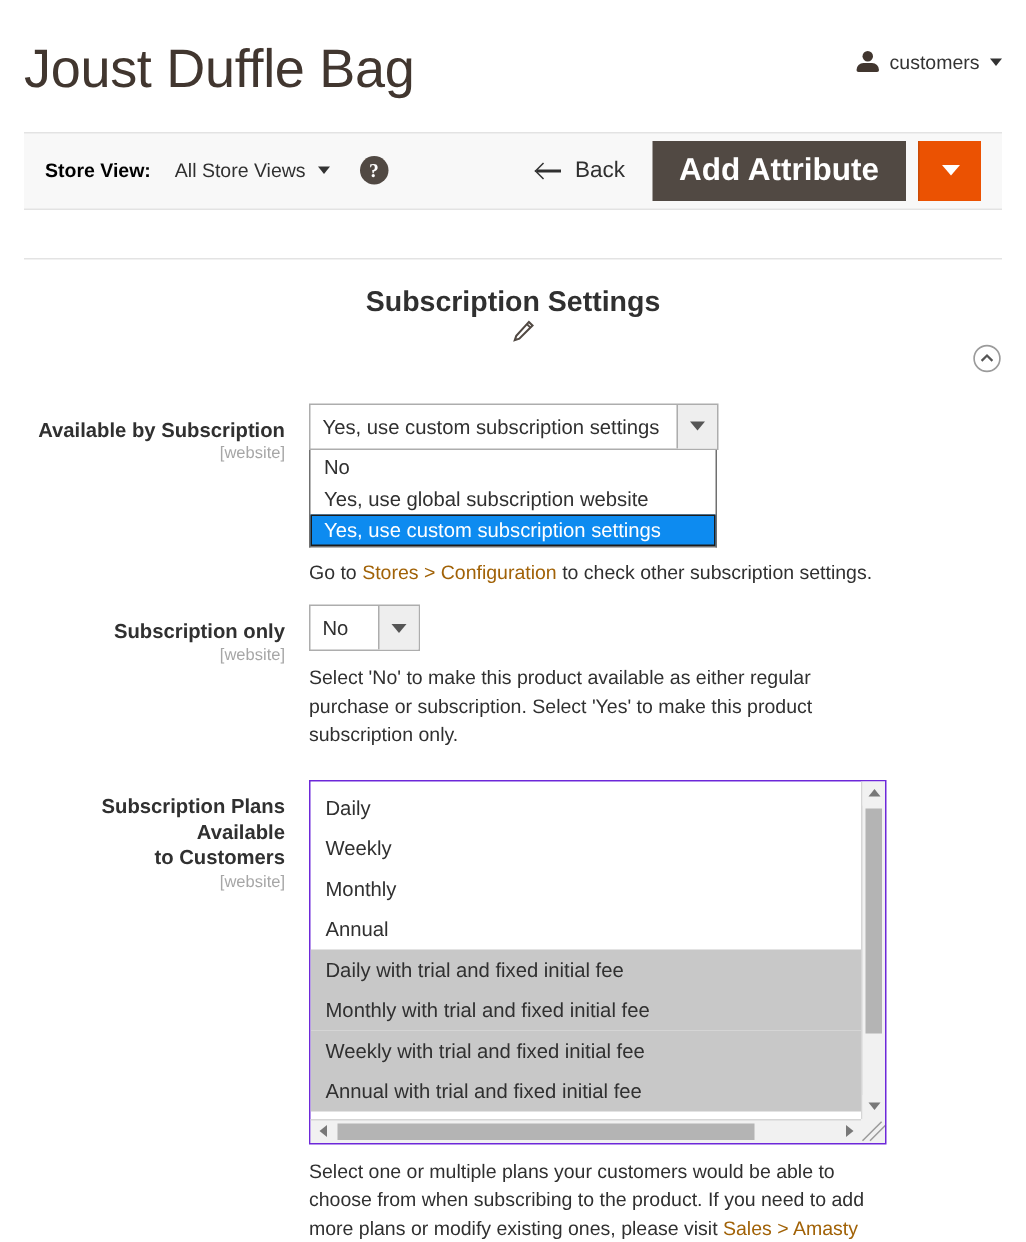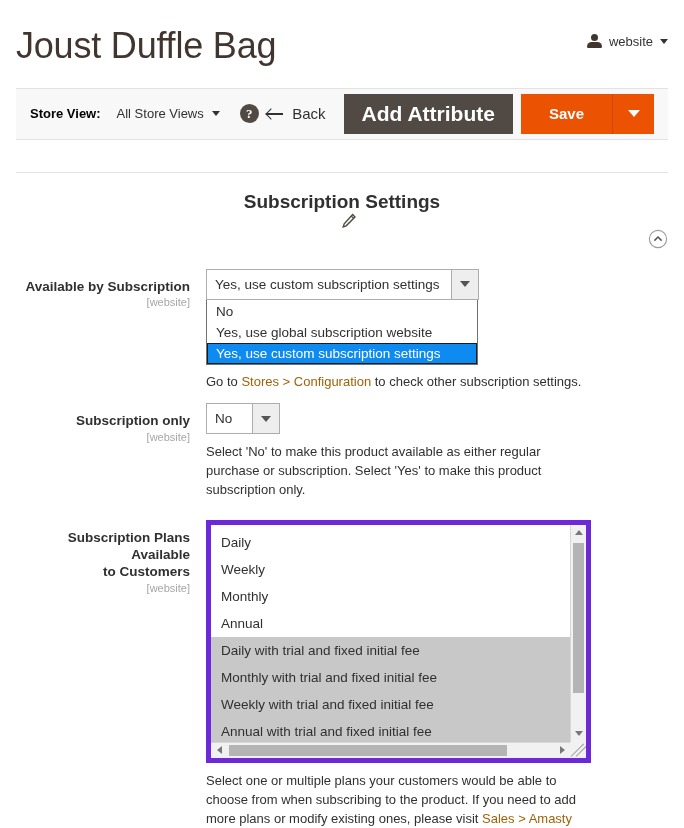--- a/index.html
+++ b/index.html
@@ -307,21 +307,21 @@
     margin-top: 9px;
     max-width: 390px;
   }
   .note a { color: #a16207; text-decoration: none; cursor: pointer; }
 
   
   .multiselect {
     position: relative;
     width: 385px;
     height: 243px;
-    border: 5px solid #6d28d9;
+    border: 1px solid #6d28d9;
     background: #ffffff;
     overflow: hidden;
   }
   .ms-list {
     position: absolute;
     top: 0; left: 0; right: 16px; bottom: 16px;
     overflow: hidden;
     padding-top: 4px;
   }
   .ms-option {
@@ -426,21 +426,21 @@
 
   .note-wide { max-width: 385px; }
 </style>
 </head>
 <body>
 
 <div class="page-header">
   <h1 class="page-title">Joust Duffle Bag</h1>
   <div class="user-menu">
     <span class="user-icon"></span>
-    <span>website</span>
+    <span>customers</span>
     <span class="caret-down"></span>
   </div>
 </div>
 
 <div class="toolbar">
   <span class="store-view-label">Store View:</span>
   <span class="store-view-value">
     <span>All Store Views</span>
     <span class="caret-down"></span>
   </span>
@@ -449,21 +449,20 @@
   <span class="toolbar-spacer"></span>
 
   <span class="back-btn">
     <span class="arrow-left"></span>
     <span>Back</span>
   </span>
 
   <button class="btn-secondary">Add Attribute</button>
 
   <span class="save-group">
-    <button class="btn-primary">Save</button>
     <button class="btn-primary-toggle">
       <span class="caret-down-white"></span>
     </button>
   </span>
 </div>
 
 <div class="section-divider"></div>
 
 <div class="section-head">
   <h2 class="section-title">Subscription Settings</h2>

